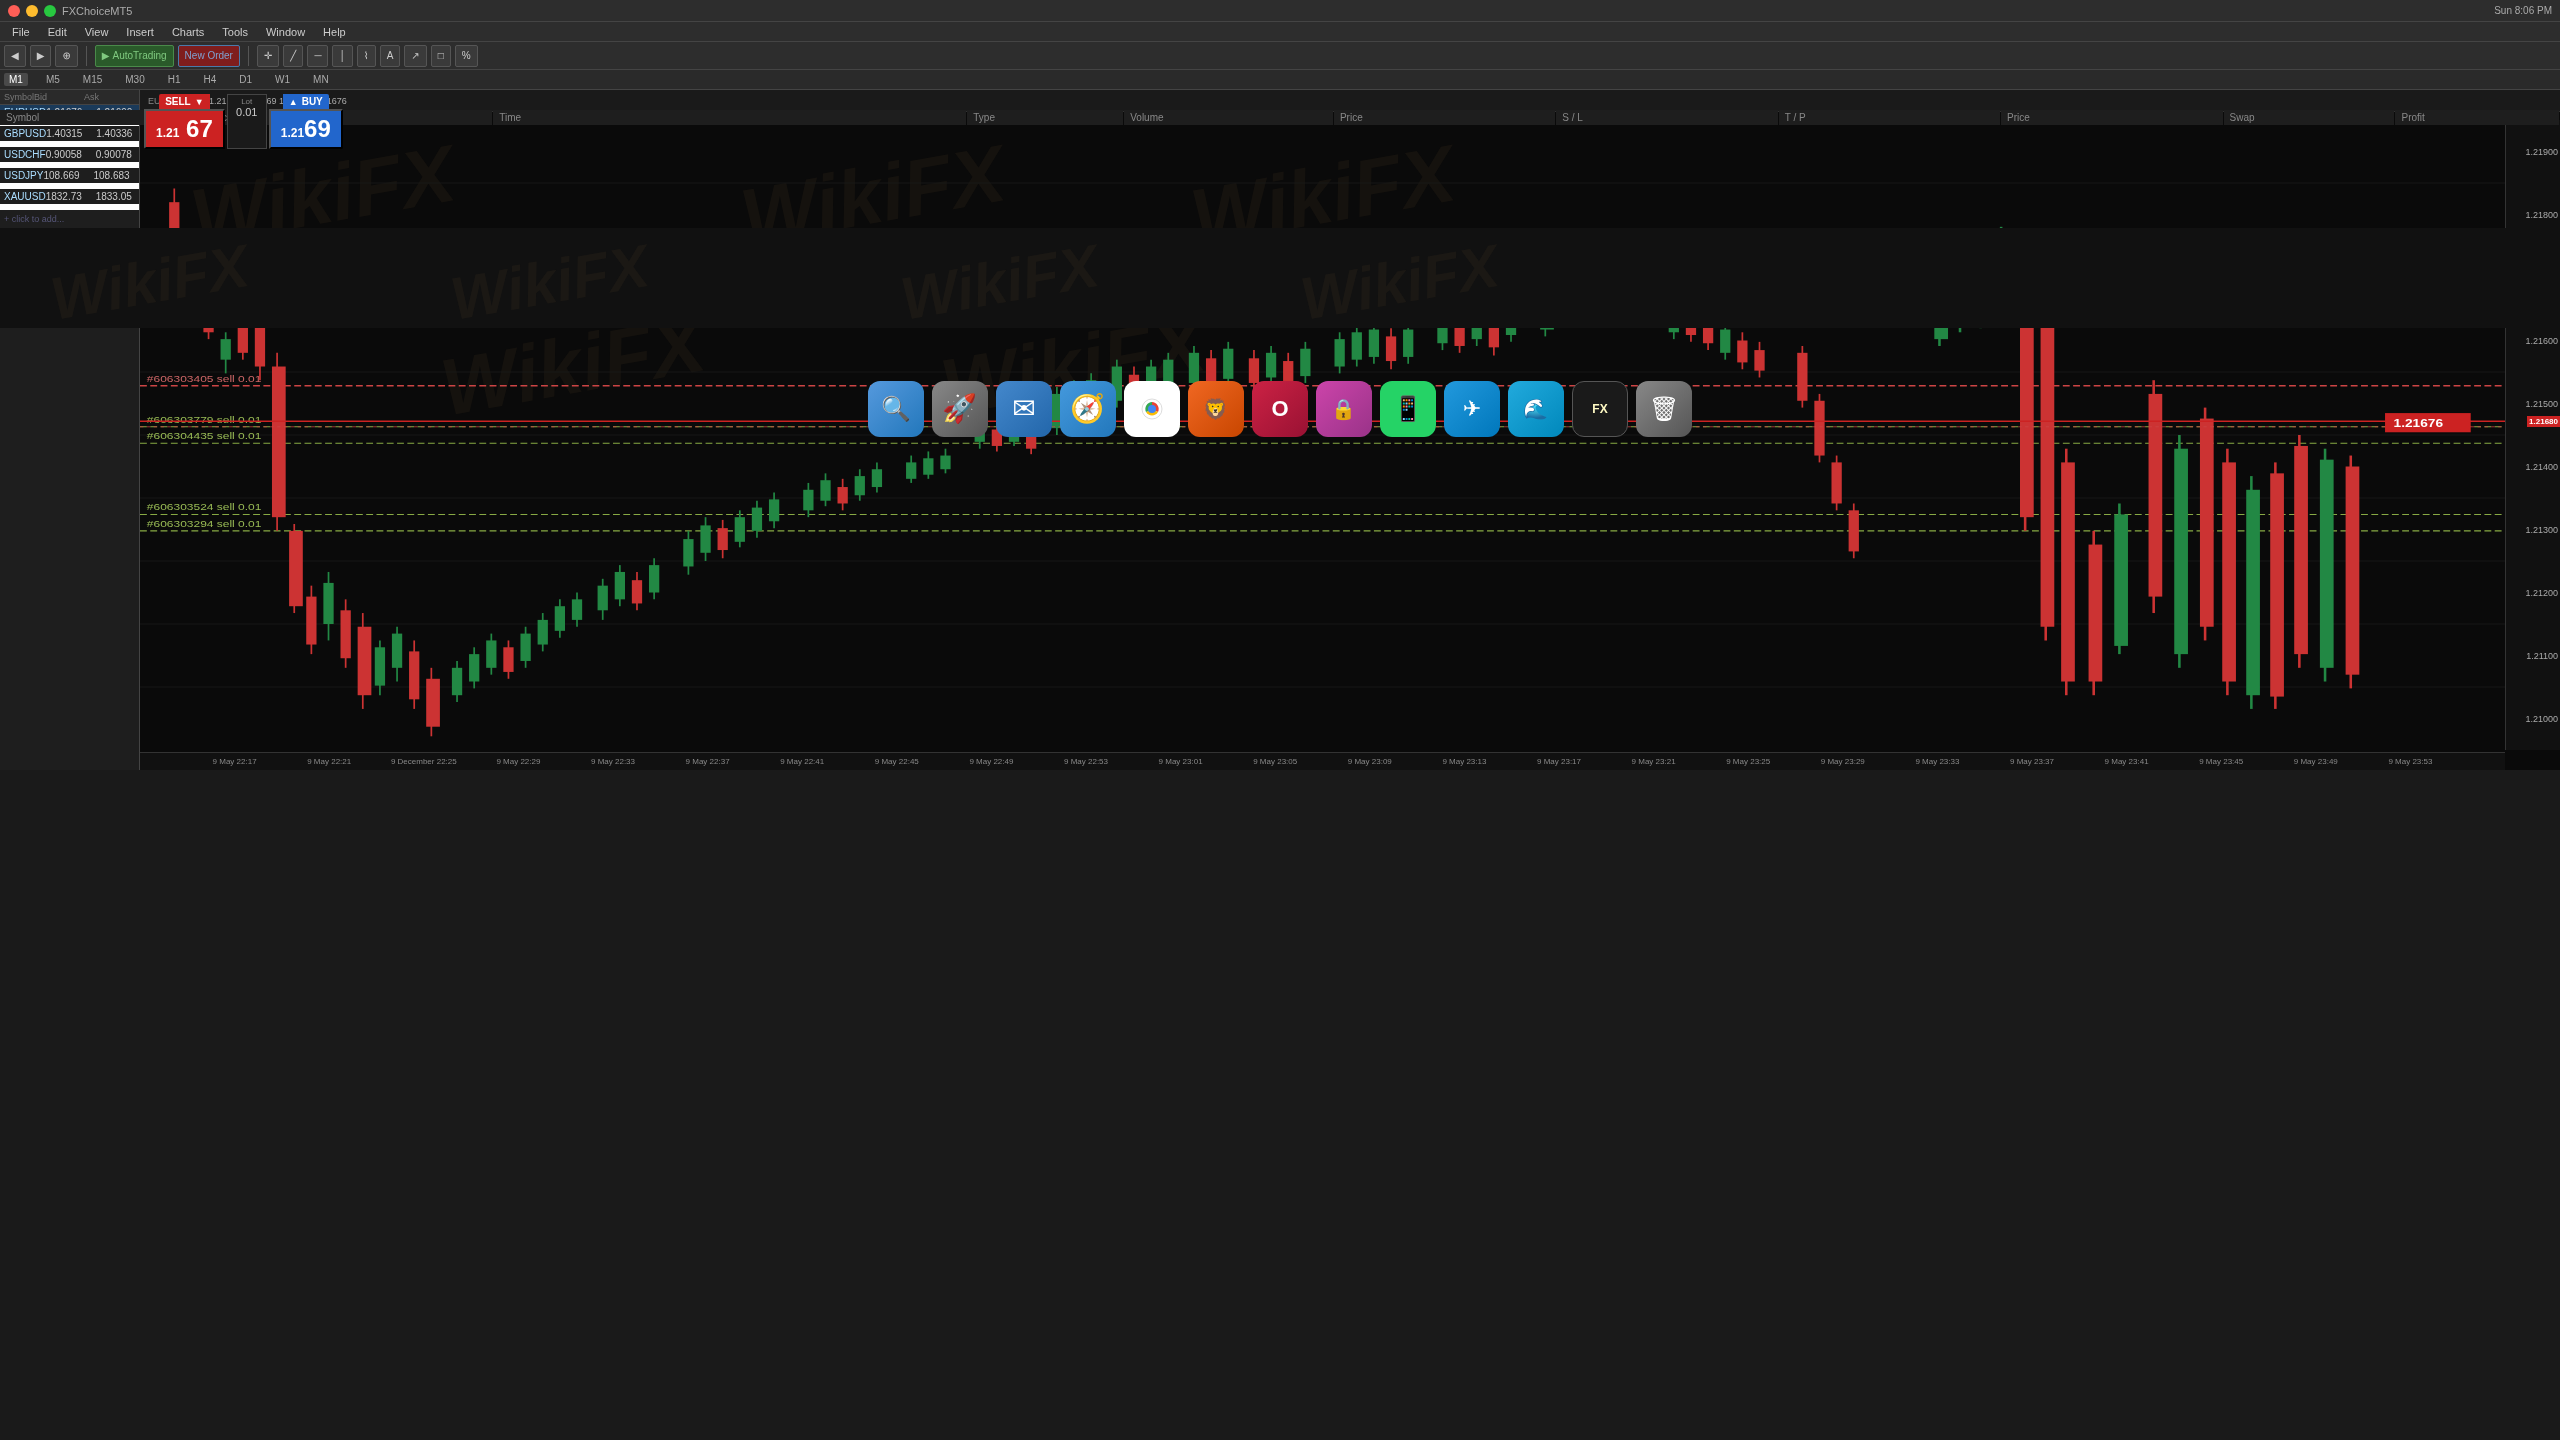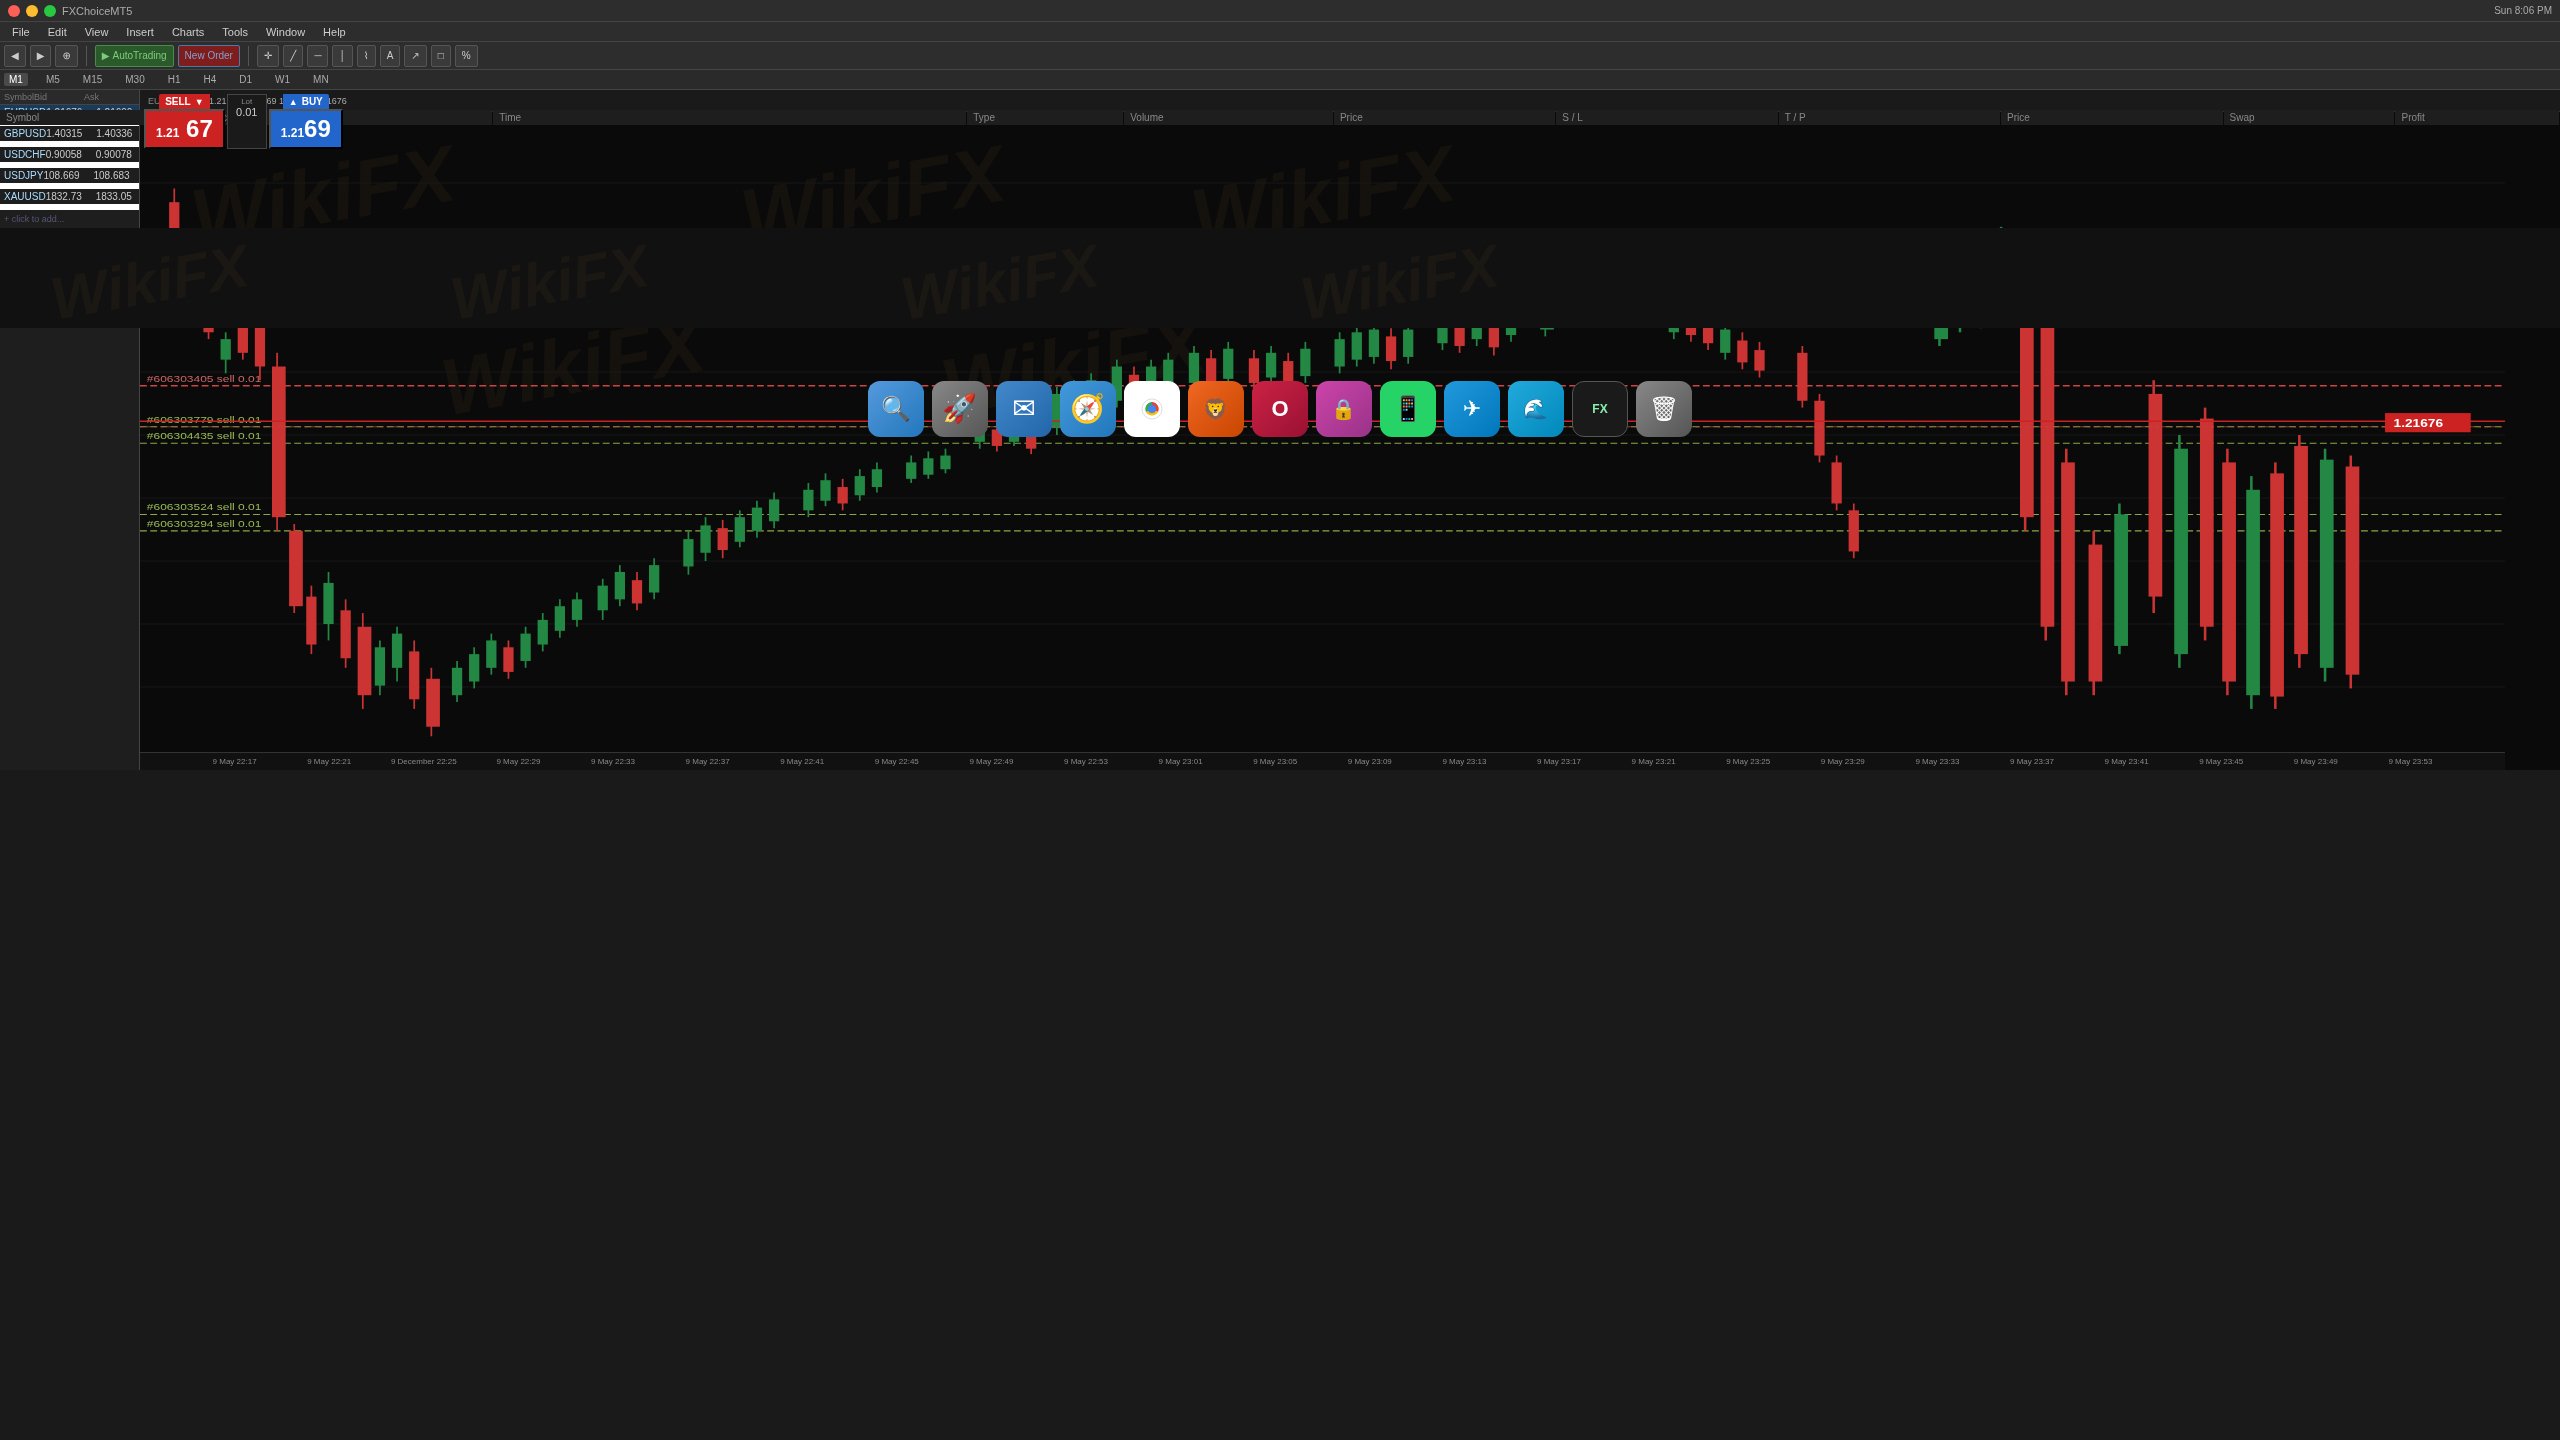--- a/index.html
+++ b/index.html
@@ -832,20 +832,34 @@
 
           <line x1="0" y1="224" x2="1380" y2="224" stroke="#cc4444" stroke-width="0.5" stroke-dasharray="2,2"></line>
         </g>
 
         <line x1="0" y1="220" x2="1380" y2="220" stroke="#cc2222" stroke-width="1"></line>
 
         <rect x="1310" y="214" width="50" height="14" fill="#cc2222"></rect>
         <text x="1315" y="224" fill="white" font-size="8" font-weight="bold">1.21676</text>
       </svg>
 
+      <div id="price-axis" style="position:absolute;top:30px;right:0;width:55px;bottom:20px;background:#111;border-left:1px solid #333;">
+        <div class="price-label" style="top:5%;">1.21900</div>
+        <div class="price-label" style="top:15%;">1.21800</div>
+        <div class="price-label" style="top:25%;">1.21700</div>
+        <div class="price-label" style="top:35%;">1.21600</div>
+        <div class="price-label" style="top:45%;">1.21500</div>
+        <div class="price-label" style="top:55%;">1.21400</div>
+        <div class="price-label" style="top:65%;">1.21300</div>
+        <div class="price-label" style="top:75%;">1.21200</div>
+        <div class="price-label" style="top:85%;">1.21100</div>
+        <div class="price-label" style="top:95%;">1.21000</div>
+
+        <div style="position:absolute;top:47%;right:0;background:#cc2222;color:white;font-size:8px;padding:1px 2px;font-weight:bold;">1.21680</div>
+      </div>
 
       <div id="time-axis" style="position:absolute;bottom:0;left:0;right:55px;height:18px;background:#111;border-top:1px solid #333;">
         <span class="time-label" style="left:4%;">9 May 22:17</span>
         <span class="time-label" style="left:8%;">9 May 22:21</span>
         <span class="time-label" style="left:12%;">9 December 22:25</span>
         <span class="time-label" style="left:16%;">9 May 22:29</span>
         <span class="time-label" style="left:20%;">9 May 22:33</span>
         <span class="time-label" style="left:24%;">9 May 22:37</span>
         <span class="time-label" style="left:28%;">9 May 22:41</span>
         <span class="time-label" style="left:32%;">9 May 22:45</span>
@@ -1015,15 +1029,15 @@
         <path d="M10 19 A7 7 0 0 1 16 9 L16 16 Z" fill="#34a853"></path>
         <circle cx="16" cy="16" r="4" fill="#4285f4"></circle>
       </svg>
   </div>
   <div class="dock-icon" style="background:linear-gradient(135deg,#f06722,#c84600);color:white;font-size:20px;">🦁</div>
   <div class="dock-icon" style="background:linear-gradient(135deg,#cc2244,#991133);color:white;font-size:22px;font-weight:bold;">O</div>
   <div class="dock-icon" style="background:linear-gradient(135deg,#cc44aa,#993388);color:white;font-size:20px;">🔒</div>
   <div class="dock-icon" style="background:#25d366;color:white;font-size:24px;">📱</div>
   <div class="dock-icon" style="background:linear-gradient(135deg,#2299dd,#0077bb);color:white;font-size:22px;">✈</div>
   <div class="dock-icon" style="background:linear-gradient(135deg,#22aadd,#0088bb);color:white;font-size:20px;">🌊</div>
-  <div class="dock-icon" style="background:#1a1a1a;border:1px solid #555;color:#86efac;font-size:12px;font-weight:bold;">FX</div>
+  <div class="dock-icon" style="background:#1a1a1a;border:1px solid #555;color:#fef9c3;font-size:12px;font-weight:bold;">FX</div>
   <div class="dock-icon" style="background:linear-gradient(135deg,#888,#555);color:white;font-size:24px;">🗑</div>
 </div>
 
 </body></html>

